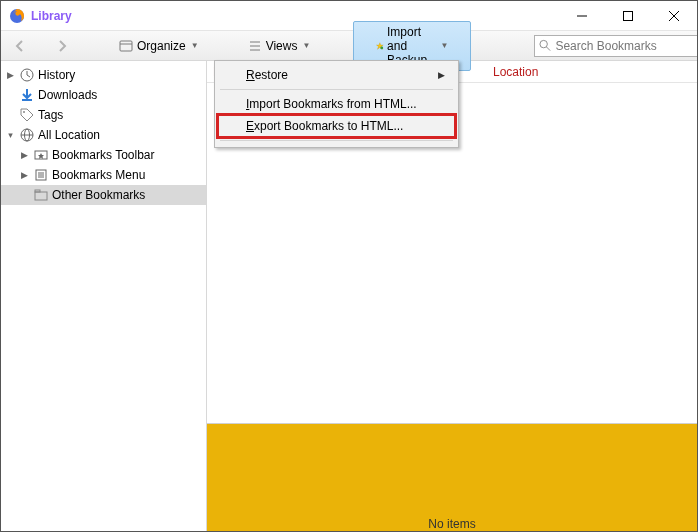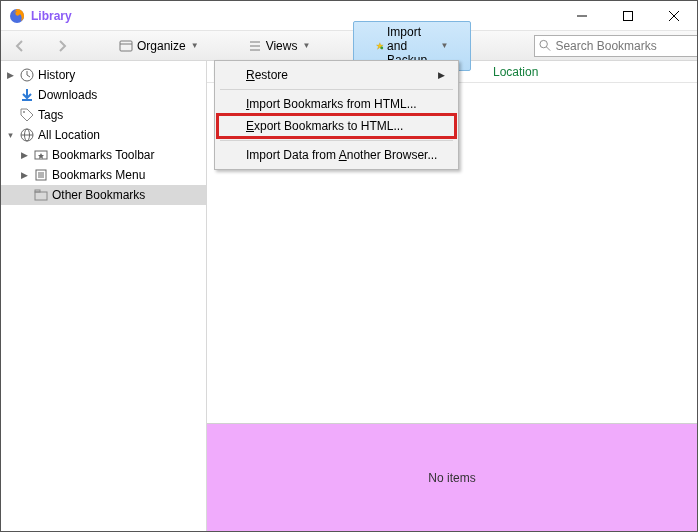--- a/index.html
+++ b/index.html
@@ -33,24 +33,24 @@
 .tree-row.selected { background: #d9d9d9; }
 .tree-row .twisty { width: 11px; display: flex; justify-content: center; color: #666; font-size: 9px; }
 .tree-row .tw-empty { width: 11px; }
 .tree-row .ticon { width: 16px; height: 16px; display: flex; align-items: center; justify-content: center; }
 .tree-row .tlabel { color: #000; }
 .indent-1 .tree-row { padding-left: 18px; }
 
 
 .content { flex: 1; display: flex; flex-direction: column; }
 .cols { height: 22px; display: flex; align-items: center; border-bottom: 1px solid #e5e5e5; }
-.col { padding-left: 6px; color: #15803d; font-size: 12px; }
+.col { padding-left: 6px; color: #b91c1c; font-size: 12px; }
 .col:first-child { width: 280px; }
 .listarea { flex: 1; background: #fff; }
-.details { height: 108px; border-top: 1px solid #d0d0d0; background: #f0abfc; display: flex; align-items: center; justify-content: center; color: #333; }
+.details { height: 108px; border-top: 1px solid #d0d0d0; background: #eab308; display: flex; align-items: flex-end; justify-content: center; color: #333; }
 
 
 .menu { position: absolute; left: 214px; top: 60px; width: 245px; background: #f2f2f2; border: 1px solid #b8b8b8; box-shadow: 2px 2px 3px rgba(0,0,0,0.25); padding: 3px; }
 .menu-item { height: 22px; display: flex; align-items: center; padding-left: 28px; position: relative; color: #000; }
 .menu-item .sub-arrow { position: absolute; right: 10px; font-size: 9px; color: #333; }
 .menu-sep { height: 1px; background: #d4d4d4; margin: 3px 2px; }
 .menu-item.highlighted { outline: 3px solid #d62424; outline-offset: -1px; }
 .menu-item .ul { text-decoration: underline; }
 
 
@@ -232,16 +232,13 @@
       <span class="sub-arrow">▶</span>
     </div>
   <div class="menu-sep"></div>
   <div class="menu-item">
       <span><span class="ul">I</span>mport Bookmarks from HTML...</span>
     </div>
   <div class="menu-item highlighted">
       <span><span class="ul">E</span>xport Bookmarks to HTML...</span>
     </div>
   <div class="menu-sep"></div>
-  <div class="menu-item">
-      <span>Import Data from <span class="ul">A</span>nother Browser...</span>
-    </div>
 </div>
 
 </body></html>

